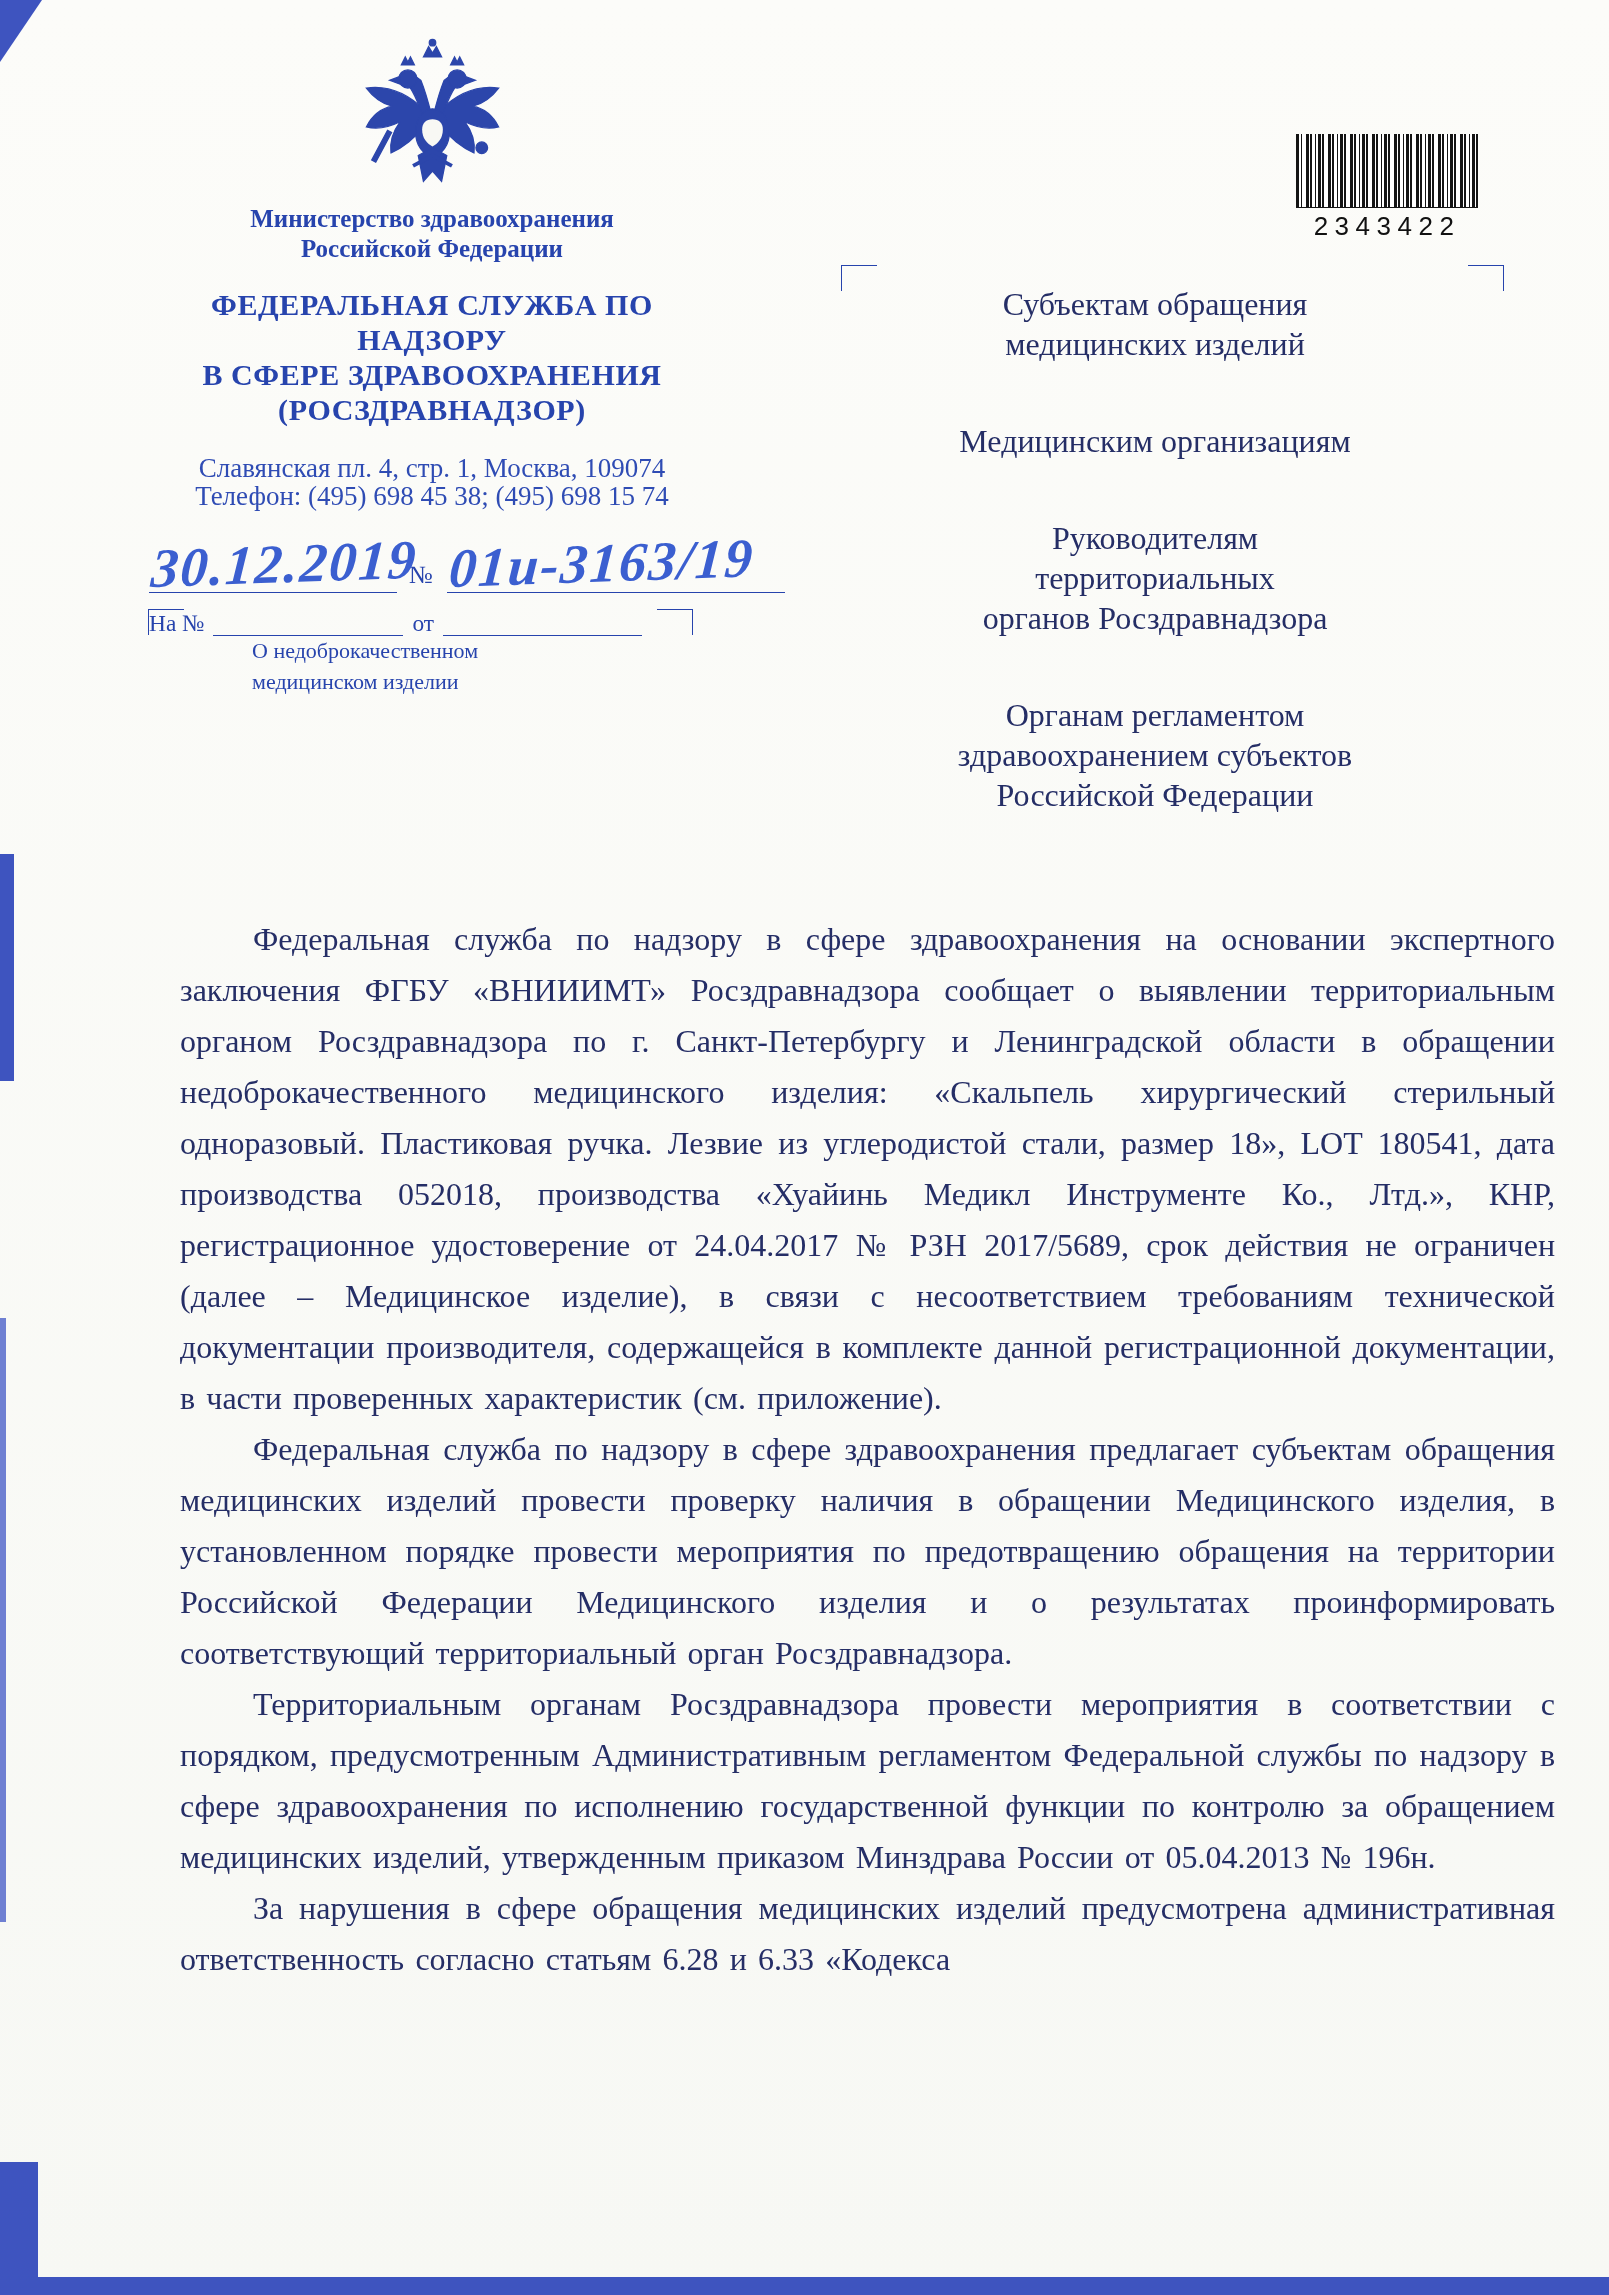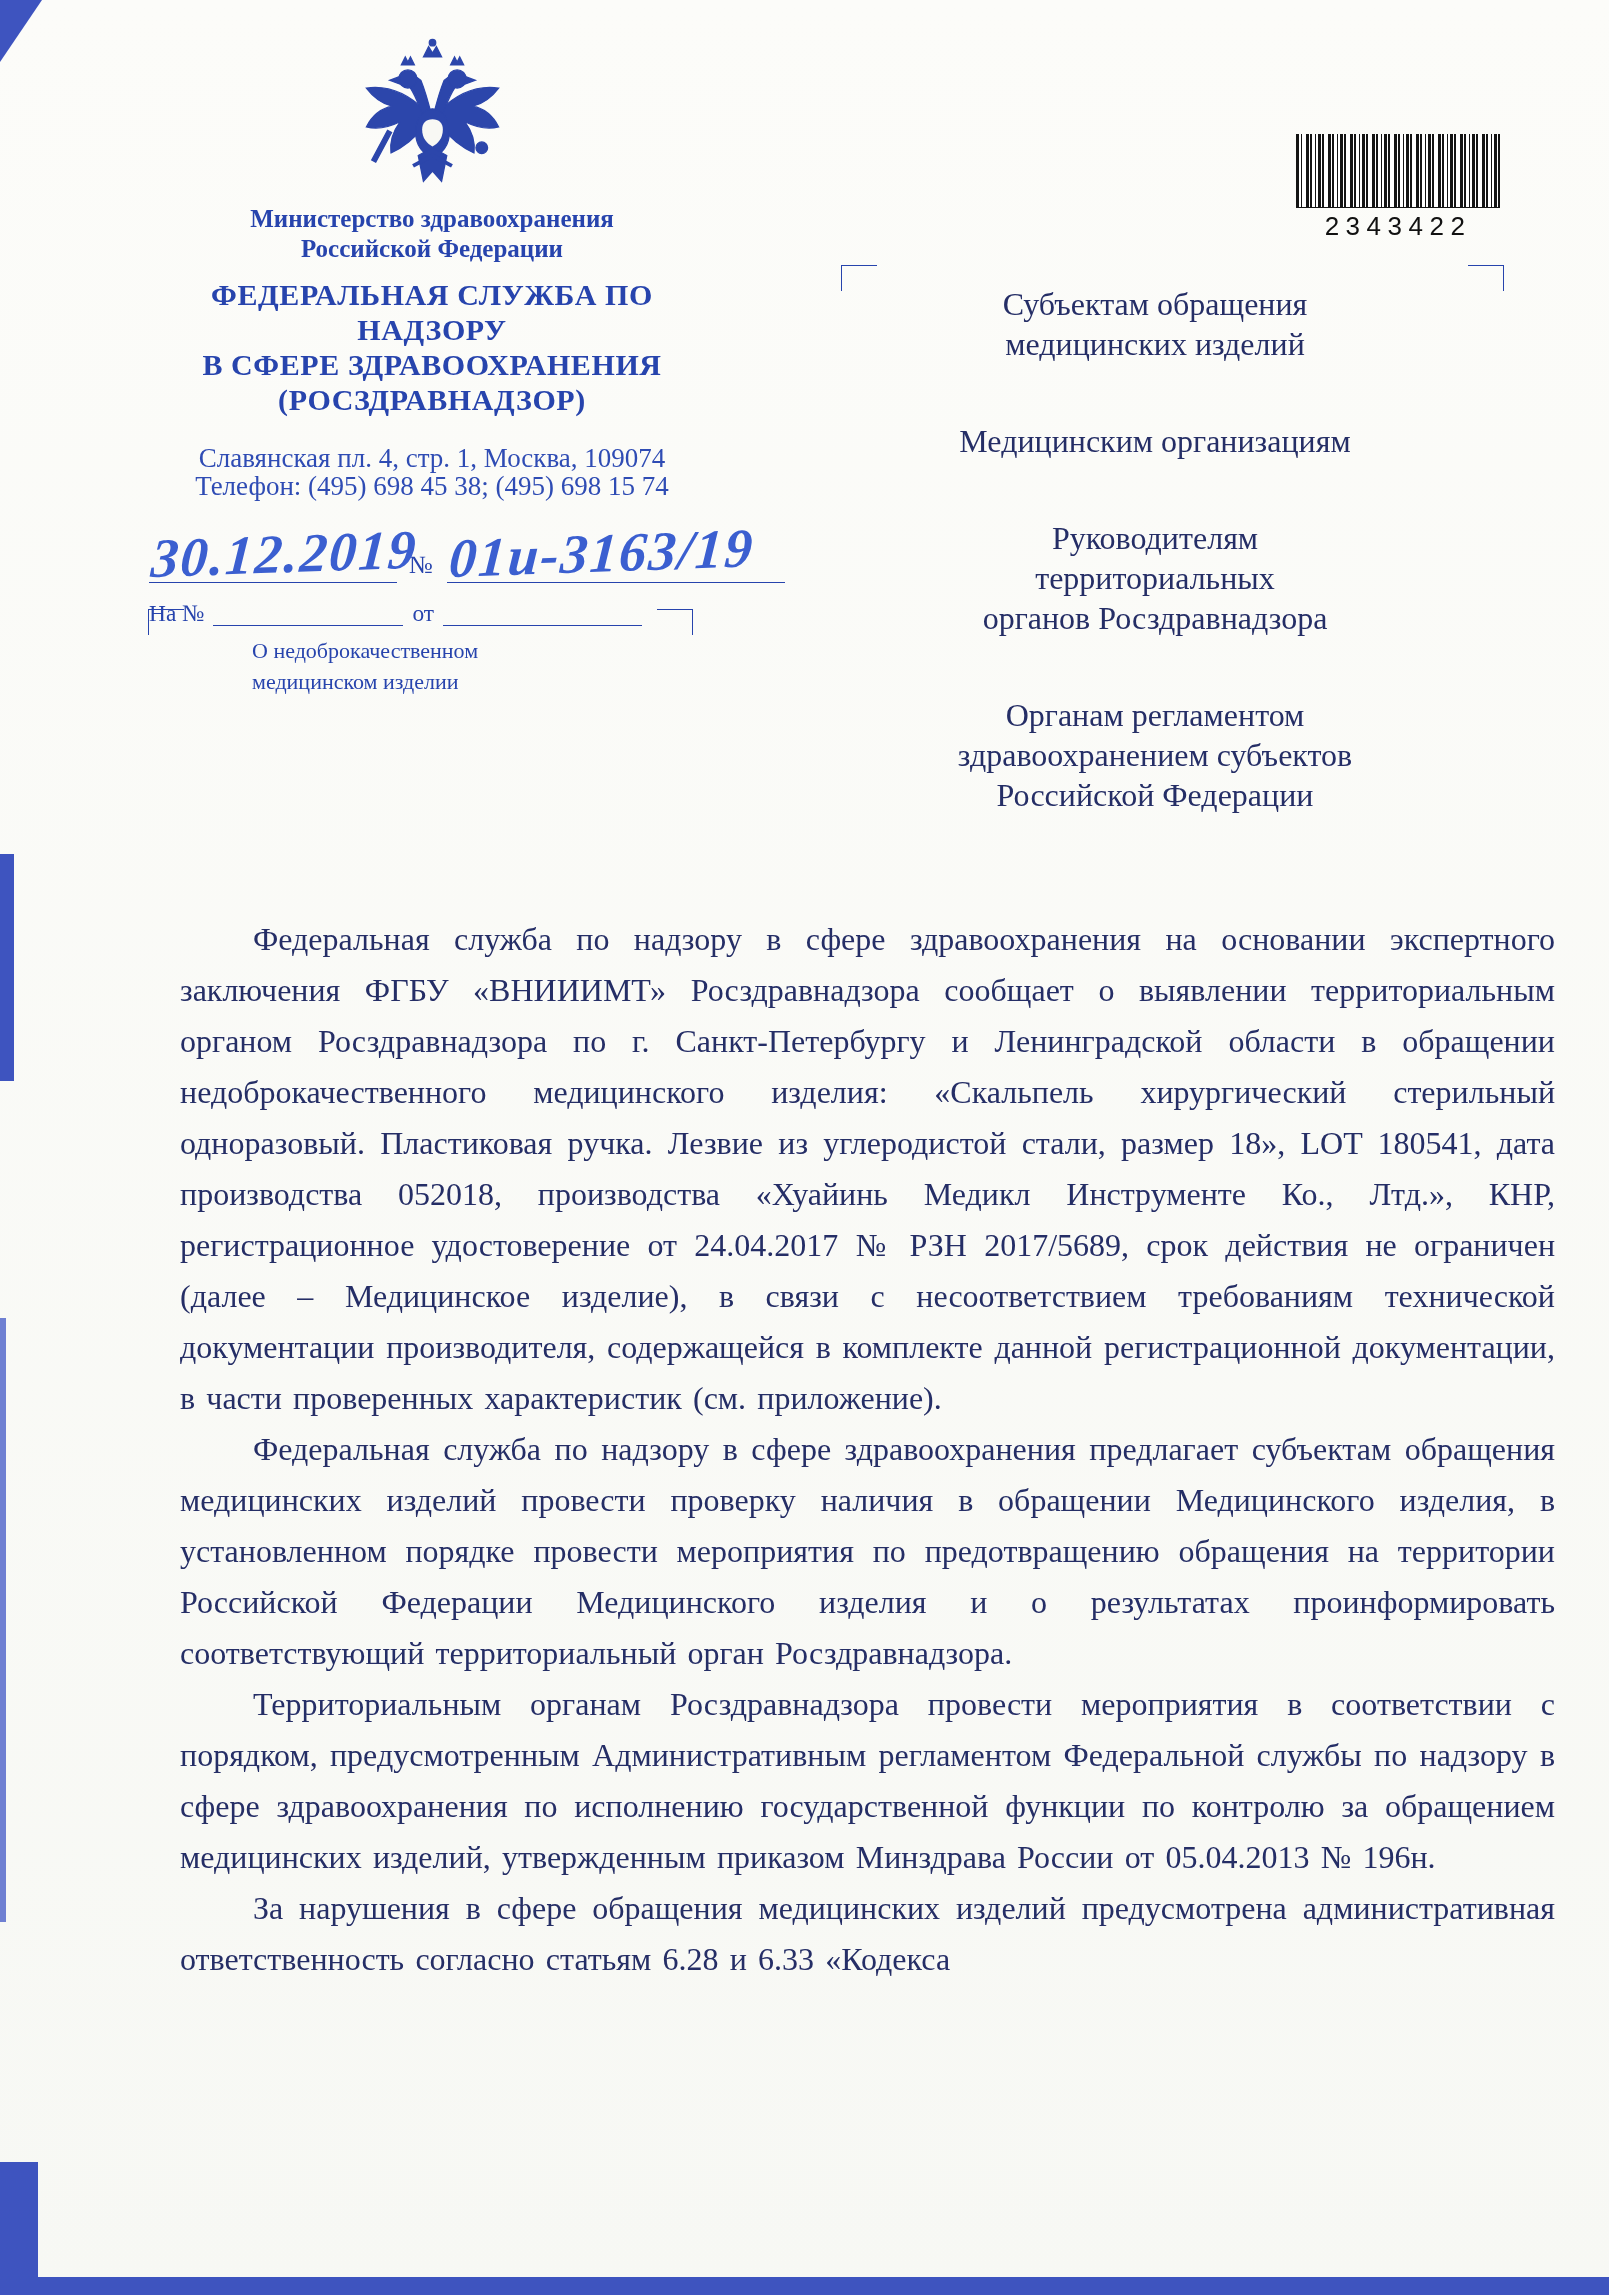--- a/index.html
+++ b/index.html
@@ -21,21 +21,21 @@
   .art-tl{left:0;top:0;width:42px;height:62px;clip-path:polygon(0 0,100% 0,0 100%);}
   .art-l1{left:0;top:854px;width:14.3px;height:227px;}
   .art-l2{left:0;top:1318px;width:5.8px;height:604px;background:#6f80d2;}
   .art-bl{left:0;top:2162px;width:38px;height:134px;}
   .art-b{left:38px;top:2277px;width:1572px;height:18px;}
 
   
   .letterhead{position:absolute;left:140px;top:36px;width:584px;text-align:center;color:var(--header-blue);}
   .emblem{width:153px;height:156px;margin:0 auto 11.7px auto;}
   .ministry{font-size:25px;line-height:30px;font-weight:bold;}
-  .service{margin-top:13px;font-size:30px;line-height:35px;font-weight:bold;letter-spacing:0.6px;}
+  .service{margin-top:23px;font-size:30px;line-height:35px;font-weight:bold;letter-spacing:0.6px;}
   .addr{margin-top:27px;font-size:27px;line-height:28.6px;color:#2f4cb4;}
 
   .date-row{margin-top:30px;text-align:left;padding-left:9px;white-space:nowrap;}
   .u{display:inline-block;border-bottom:1.9px solid var(--header-blue);vertical-align:bottom;}
   .date-u{width:248px;height:51px;}
   .num-u{width:338px;height:51px;margin-left:14.3px;}
   .hw{
     display:inline-block;position:relative;top:-3.9px;
     font-style:italic;font-weight:700;
     color:var(--handwriting-blue);
@@ -61,21 +61,21 @@
 
   .subject{position:absolute;left:235px;top:635px;width:402px;text-align:left;
     font-size:22px;line-height:31px;color:var(--header-blue);margin-left:17px;}
 
   
   .addressees{position:absolute;left:837px;top:284px;width:636px;text-align:center;
     color:var(--body-ink);font-size:32px;line-height:40px;}
   .addressee{margin-bottom:57px;}
 
   
-  .barcode-wrap{position:absolute;left:1296px;top:134px;width:204px;text-align:center;}
+  .barcode-wrap{position:absolute;left:1296px;top:134px;width:182px;text-align:center;}
   .bars{
     height:73px;
     background:repeating-linear-gradient(90deg,
       var(--barcode-black) 0 2.6px,#fff 2.6px 4.5px,
       var(--barcode-black) 4.5px 5.8px,#fff 5.8px 9.7px,
       var(--barcode-black) 9.7px 13px,#fff 13px 14.3px,
       var(--barcode-black) 14.3px 15.6px,#fff 15.6px 19px,
       var(--barcode-black) 19px 20px,#fff 20px 22px);
     border-bottom:1.3px solid var(--barcode-black);
   }

